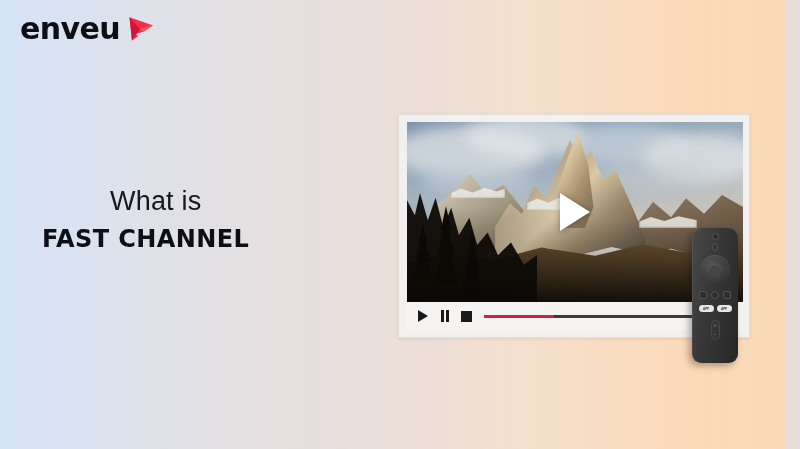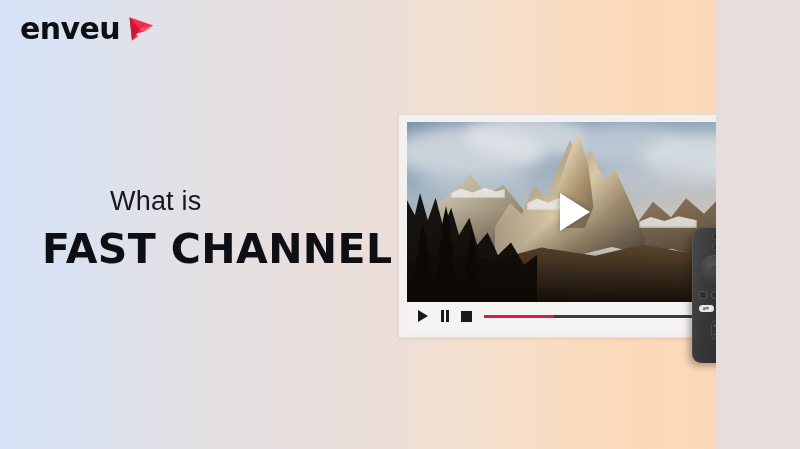--- a/index.html
+++ b/index.html
@@ -7,21 +7,21 @@
   html, body { width:800px; height:449px; }
   body {
     font-family: "Liberation Sans", sans-serif;
     overflow:hidden;
     background:#e6dedd;
   }
 
   
   .banner{
     position:relative;
-    width:716px; height:449px;
+    width:785px; height:449px;
     background:linear-gradient(90deg,
         #d6e3f8 0%,
         #dae2f0 11%,
         #dfe1e9 19%,
         #e4e0e2 30%,
         #e7dedd 42%,
         #eddfd7 55%,
         #f4e0cd 67%,
         #f9dcc0 79%,
         #fbd9b8 90%,
@@ -59,21 +59,21 @@
     font-family:"Liberation Sans", sans-serif;
     font-size:27px;
     font-weight:300;
     color:#15171d;
     letter-spacing:0.2px;
     line-height:1.12;
     padding-left:68px;
   }
   .headline-line2{
     font-family:"DejaVu Sans", sans-serif;
-    font-size:41px;
+    font-size:24px;
     font-weight:700;
     color:#0d0f15;
     letter-spacing:0.4px;
     line-height:1.25;
     margin-top:8px;
     white-space:nowrap;
   }
 
   
   .player{

